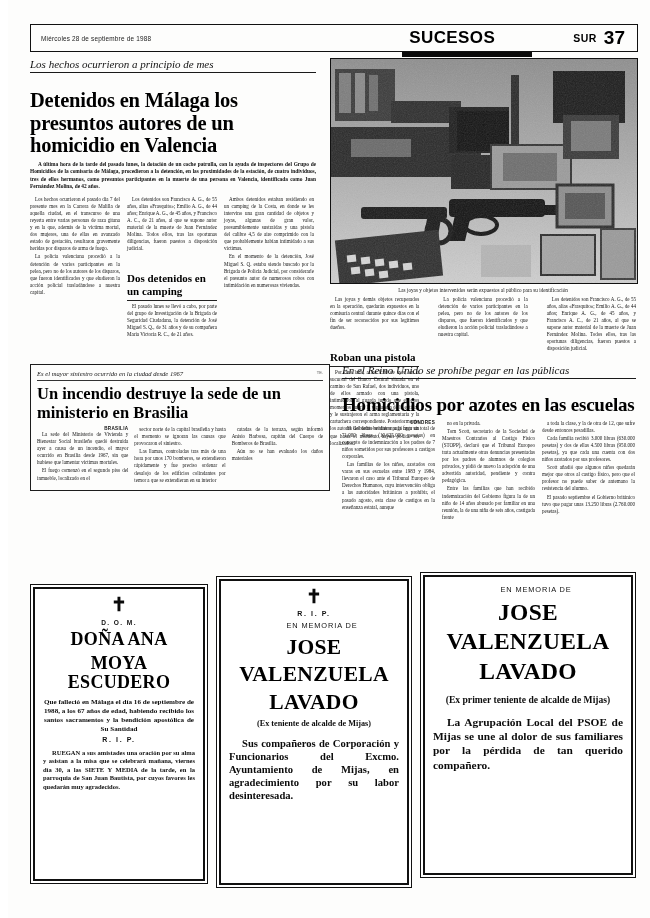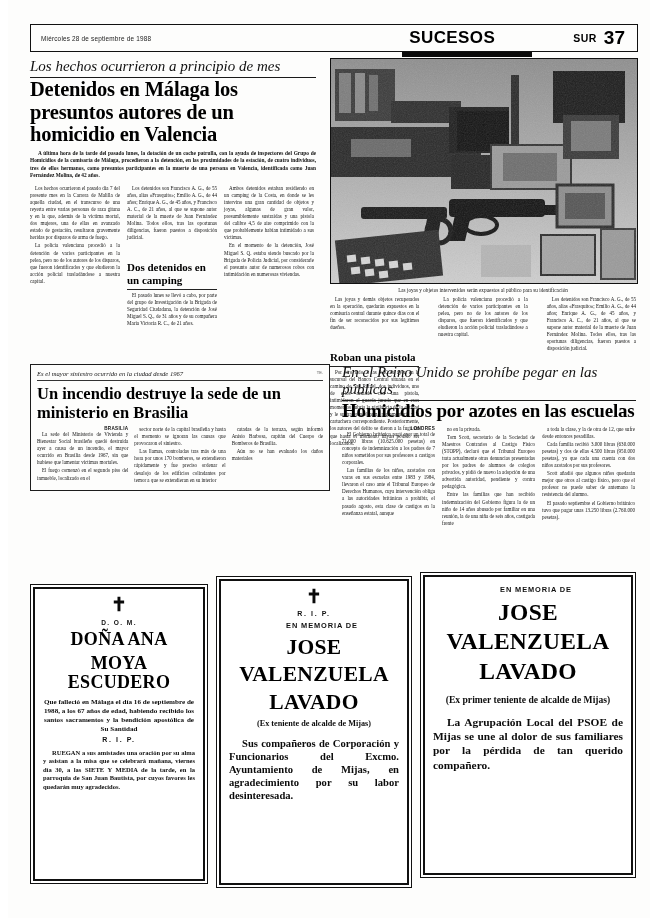--- a/index.html
+++ b/index.html
@@ -43,29 +43,29 @@
     font-weight:bold; font-size:19px; color:#000;
     margin-left:7px; margin-right:12px;
   }
   .masthead-underline{
     position:absolute; left:394px; top:52px; width:130px; height:5px; background:#0a0a0a;
   }
 
   
   .kicker{
     font-family:"Liberation Serif", serif;
-    font-style:italic; font-size:15px; color:#111;
+    font-style:italic; font-size:11px; color:#111;
     padding-bottom:2px;
   }
   .rule{border-bottom:1px solid #1a1a1a;}
   .rule-thin{border-bottom:.7px solid #333;}
   h1.head{
     font-family:"Liberation Serif", serif;
     font-weight:bold; font-size:20.5px; line-height:1.1;
-    margin:0 0 0 0; color:#000; letter-spacing:-.2px;
+    margin:16px 0 0 0; color:#000; letter-spacing:-.2px;
   }
   h2.head2{
     font-family:"Liberation Serif", serif;
     font-weight:bold; font-size:16.5px; line-height:1.12;
     margin:4px 0 0 0; color:#000;
   }
   .subhead{
     font-family:"Liberation Serif", serif;
     font-weight:bold; font-size:11px; line-height:1.15;
     color:#000; margin:20px 0 2px 0;
@@ -149,21 +149,21 @@
   }
   .dom{
     font-family:"Liberation Sans", sans-serif; font-weight:bold;
     font-size:6.6px; letter-spacing:1.4px; margin:3px 0 2px 0; color:#111;
   }
   .rip{
     font-family:"Liberation Sans", sans-serif; font-weight:bold;
     font-size:7px; letter-spacing:1.6px; margin:2px 0; color:#111;
   }
   .memoria{
-    font-family:"Liberation Sans", sans-serif; font-weight:bold;
+    font-family:"Liberation Sans", sans-serif; font-weight:normal;
     font-size:7.4px; letter-spacing:.9px; margin:2px 0 4px 16px; color:#111;
   }
   .obit-name{
     font-family:"Liberation Serif", serif; font-weight:bold;
     font-size:18px; line-height:1.06; color:#000; letter-spacing:.3px;
     margin:2px 0 3px 0;
   }
   .obit-name.big{font-size:21.5px; line-height:1.04;}
   .obit-name.biggest{font-size:23.5px; line-height:1.04;}
   .obit-sub{

